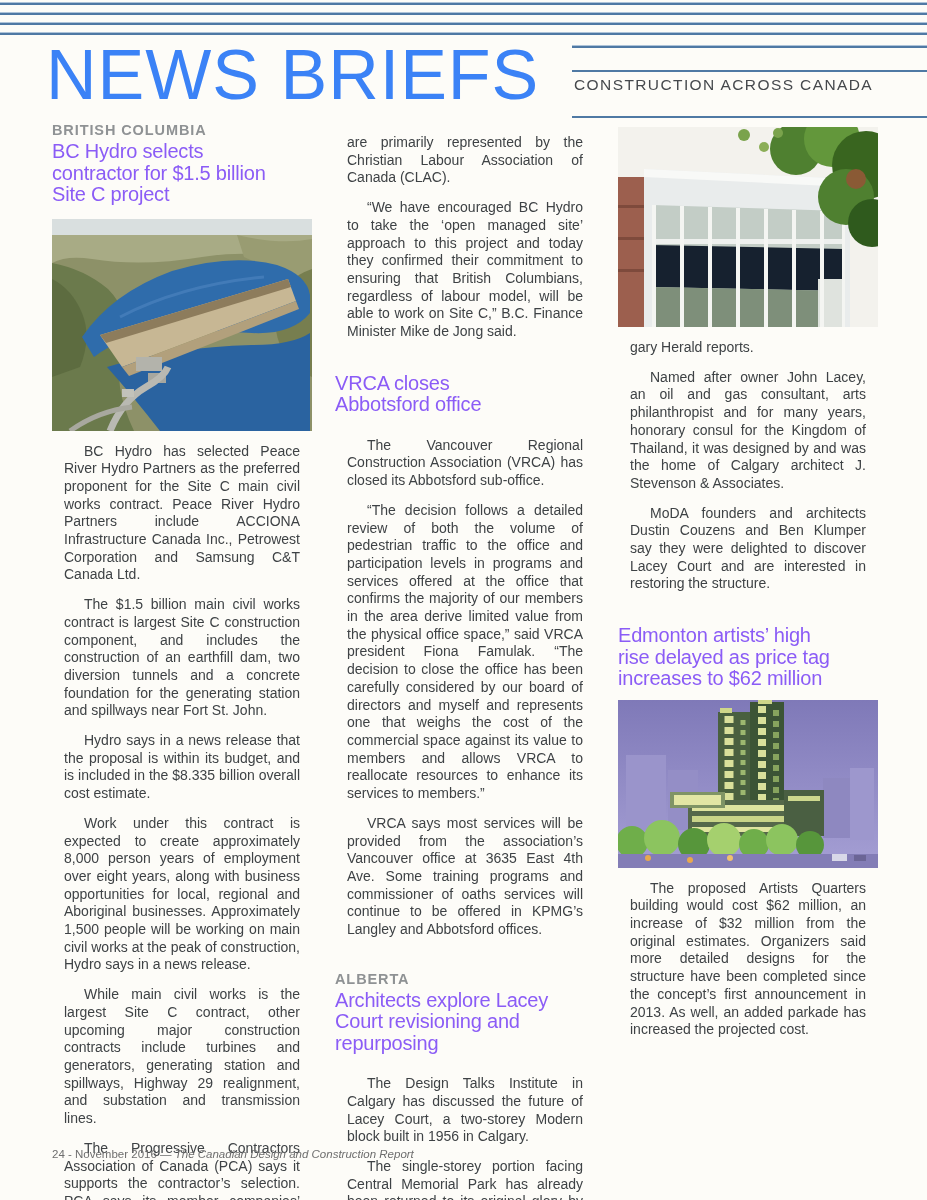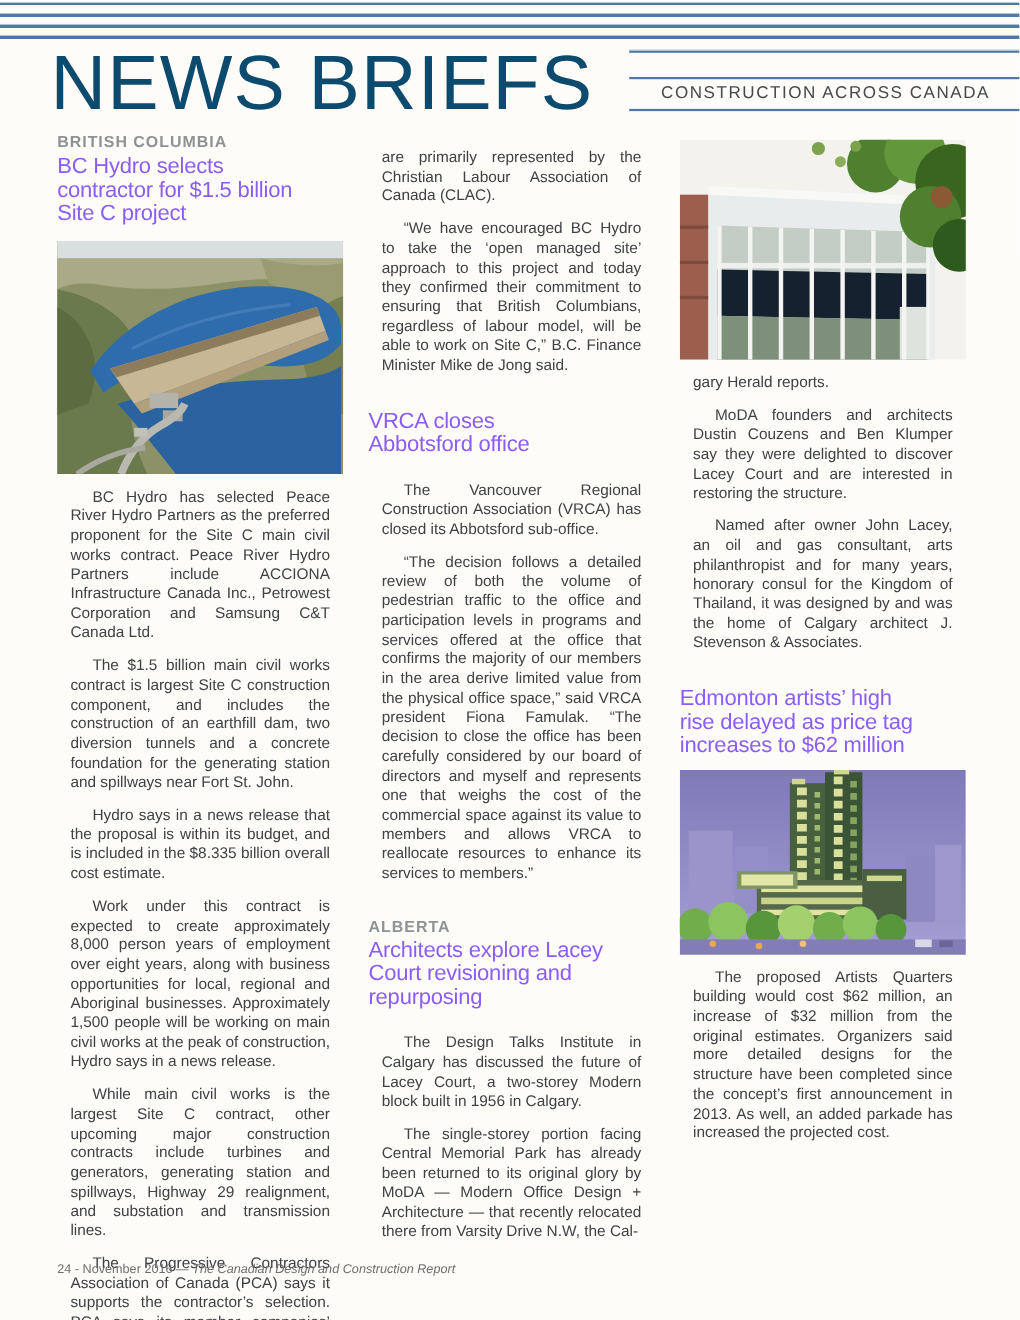--- a/index.html
+++ b/index.html
@@ -5,27 +5,27 @@
   html,body{margin:0;padding:0;}
   body{background:#ffffff;font-family:"Liberation Sans", sans-serif;}
   .page{position:relative;width:927px;height:1200px;background:#fdfcf8;overflow:hidden;}
 
   
   .top-rules{position:absolute;top:2px;left:0;width:927px;height:36px;
     background:repeating-linear-gradient(to bottom,#aec3d8 0 1px,#4f79a4 1px 3px,rgba(0,0,0,0) 3px 10px);}
 
   
   .masthead{position:absolute;top:40px;left:46px;font-size:70px;line-height:1;
-    color:#0c4a6e;letter-spacing:1px;font-weight:400;}
+    color:#3b82f6;letter-spacing:1px;font-weight:400;}
 
   
   .header-right{position:absolute;top:45px;left:572px;width:355px;}
   .hr-line{height:3px;background:linear-gradient(to bottom,#aec3d8 0 1px,#4f79a4 1px 3px);}
   .tag-box{margin-top:22px;border-top:2px solid #4f79a4;border-bottom:2px solid #4f79a4;
-    padding:4px 0 5px 2px;font-size:15.5px;letter-spacing:1.4px;color:#45484c;text-align:center;}
+    padding:4px 0 22px 2px;font-size:15.5px;letter-spacing:1.4px;color:#45484c;}
 
   
   .columns{position:absolute;top:122px;left:52px;width:826px;display:flex;column-gap:23px;}
   .col{width:260px;flex:0 0 260px;color:#3e4245;}
 
   .kicker{font-size:14.5px;font-weight:bold;letter-spacing:0.9px;color:#8f9294;margin:0 0 3px 0;}
   .story-heading{margin:0;font-weight:400;font-size:20px;line-height:21.5px;color:#8b5cf6;
     letter-spacing:-0.2px;white-space:pre-line;}
   .para{margin:12px;font-size:14px;line-height:17.7px;text-align:justify;}
   .para.indent{text-indent:20px;}
@@ -100,20 +100,21 @@
           <p class="para">are primarily represented by the Christian Labour Association of Canada (CLAC).</p>
           <p class="para indent">“We have encouraged BC Hydro to take the ‘open managed site’ approach to this project and today they confirmed their commitment to ensuring that British Columbians, regardless of labour model, will be able to work on Site C,” B.C. Finance Minister Mike de Jong said.</p>
         </div>
       <div class="section-gap"></div>
       <h2 class="story-heading">VRCA closes
 Abbotsford office</h2>
       <div class="small-gap"></div>
       <div class="paras">
           <p class="para indent">The Vancouver Regional Construction Association (VRCA) has closed its Abbotsford sub-office.</p>
           <p class="para indent">“The decision follows a detailed review of both the volume of pedestrian traffic to the office and participation levels in programs and services offered at the office that confirms the majority of our members in the area derive limited value from the physical office space,” said VRCA president Fiona Famulak. “The decision to close the office has been carefully considered by our board of directors and myself and represents one that weighs the cost of the commercial space against its value to members and allows VRCA to reallocate resources to enhance its services to members.”</p>
+          <p class="para indent">VRCA says most services will be provided from the association’s Vancouver office at 3635 East 4th Ave. Some training programs and commissioner of oaths services will continue to be offered in KPMG’s Langley and Abbotsford offices.</p>
         </div>
       <div class="section-gap"></div>
       <div class="kicker">ALBERTA</div>
       <h2 class="story-heading">Architects explore Lacey
 Court revisioning and
 repurposing</h2>
       <div class="small-gap"></div>
       <div class="paras">
           <p class="para indent">The Design Talks Institute in Calgary has discussed the future of Lacey Court, a two-storey Modern block built in 1956 in Calgary.</p>
           <p class="para indent">The single-storey portion facing Central Memorial Park has already been returned to its original glory by MoDA — Modern Office Design + Architecture — that recently relocated there from Varsity Drive N.W, the Cal-</p>
@@ -153,22 +154,22 @@
             <circle cx="254" cy="96" r="24" fill="#2f5a1d"></circle>
             <circle cx="238" cy="52" r="10" fill="#8a5a35"></circle>
             <circle cx="126" cy="8" r="6" fill="#7aa34c"></circle>
             <circle cx="146" cy="20" r="5" fill="#8bae57"></circle>
             <circle cx="160" cy="6" r="5" fill="#7aa34c"></circle>
           </g>
         </svg>
       </figure>
       <div class="paras">
           <p class="para">gary Herald reports.</p>
+          <p class="para indent">Named after owner John Lacey, an oil and gas consultant, arts philanthropist and for many years, honorary consul for the Kingdom of Thailand, it was designed by and was the home of Calgary architect J. Stevenson &amp; Associates.</p>
           <p class="para indent">MoDA founders and architects Dustin Couzens and Ben Klumper say they were delighted to discover Lacey Court and are interested in restoring the structure.</p>
-          <p class="para indent">Named after owner John Lacey, an oil and gas consultant, arts philanthropist and for many years, honorary consul for the Kingdom of Thailand, it was designed by and was the home of Calgary architect J. Stevenson &amp; Associates.</p>
         </div>
       <div class="section-gap"></div>
       <h2 class="story-heading">Edmonton artists’ high
 rise delayed as price tag
 increases to $62 million</h2>
       <figure class="fig-aq" aria-label="Rendering of the proposed Artists Quarters high rise in Edmonton">
         <svg viewBox="0 0 260 168" height="168" preserveAspectRatio="none">
           <defs>
             <linearGradient id="aqsky" x1="0" y1="0" x2="0" y2="1">
               <stop offset="0" stop-color="#7f79b8"></stop>

